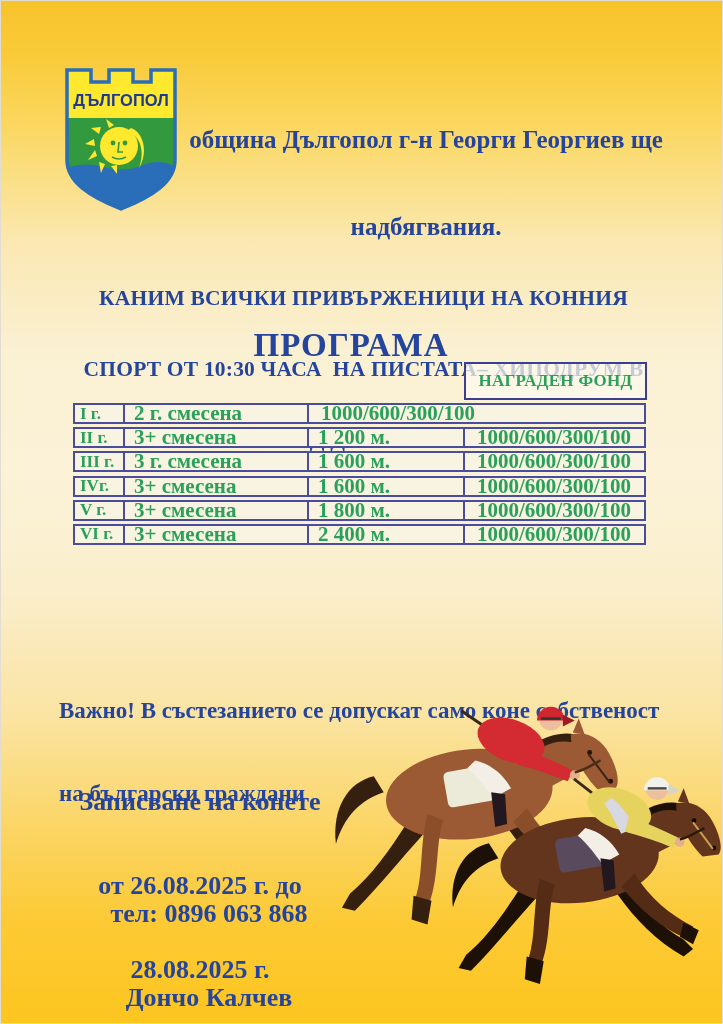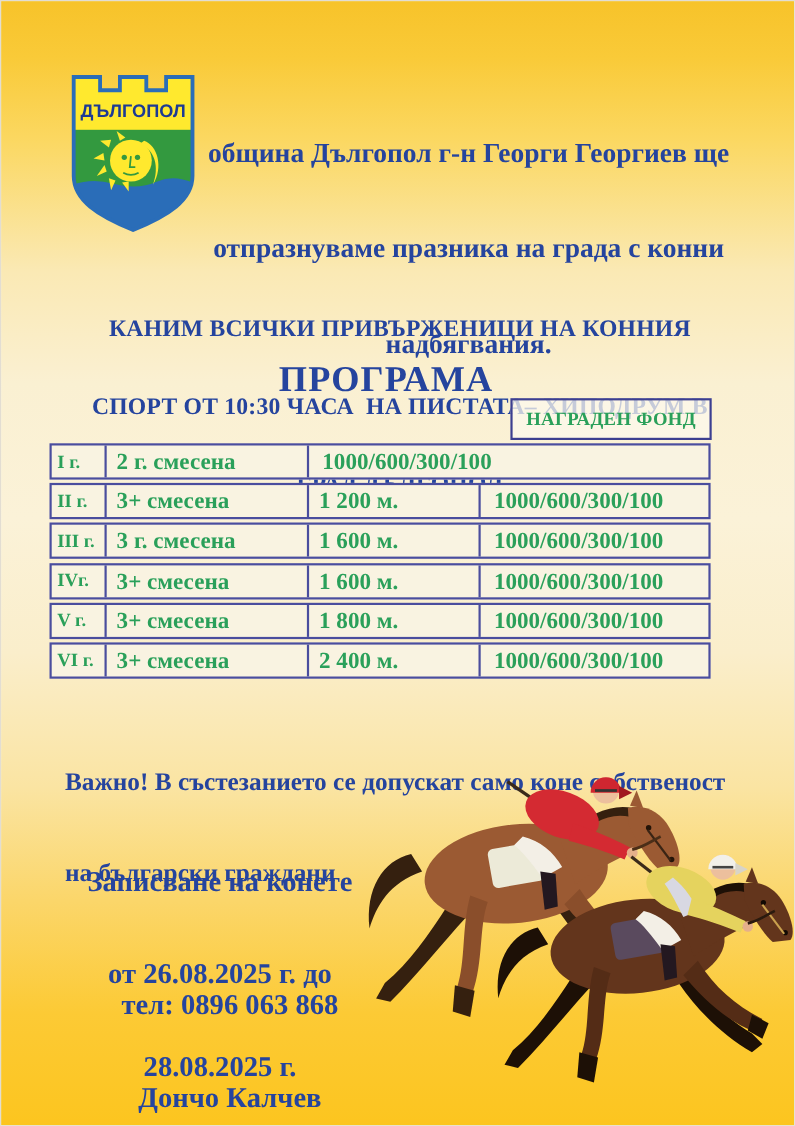--- a/index.html
+++ b/index.html
@@ -29,22 +29,22 @@
   .prize-box{
     position:absolute;left:447px;top:361px;width:183px;height:38px;
     border:2px solid #3c3f90;background:rgba(252,248,236,.75);
     display:flex;align-items:center;justify-content:center;
     color:#2aa05a;font-size:17px;letter-spacing:.3px;box-sizing:border-box;margin-left:16px;
   }
 
   
   .schedule{position:absolute;left:44px;top:402px;width:601px;}
   .srow{
-    display:flex;height:33px;margin-bottom:3.2px;
-    border:2px solid #4a4d9e;background:#f9f3e1;box-sizing:border-box;
+    display:flex;height:21px;margin-bottom:3.2px;
+    border:2px solid #4a4d9e;background:#f9f3e1;box-sizing:border-box;margin-left:28px;
   }
   .scell{
     display:flex;align-items:center;box-sizing:border-box;
     color:#2aa05a;font-size:21px;padding-left:9px;
     border-right:2px solid #4a4d9e;overflow:hidden;
   }
   .c-race{width:50px;font-size:17px;padding-left:5px;}
   .c-cat{width:184px;}
   .c-dist{width:156px;}
   .c-prize{flex:1;border-right:none;padding-left:12px;}
@@ -88,21 +88,20 @@
         <path d="M58,78 L57,88 L62,88" stroke="#33993f" stroke-width="1.6" fill="none"></path>
         <path d="M51,93 Q58,97 65,93" stroke="#33993f" stroke-width="1.6" fill="none"></path>
       </g>
     </g>
     <path d="M6,6 L30,6 L30,18 L48,18 L48,6 L72,6 L72,18 L90,18 L90,6 L114,6 L114,96 C114,118 92,132 60,145 C28,132 6,118 6,96 Z" fill="none" stroke="#2a6db8" stroke-width="3.5"></path>
     <text x="60" y="42" text-anchor="middle" font-family="Liberation Sans, sans-serif" font-size="16.5" font-weight="bold" fill="#1c3a94">ДЪЛГОПОЛ</text>
   </svg>
 
   <div class="txt blue center header-block">
     <div>община Дългопол г-н Георги Георгиев ще</div>
-    <div>отпразнуваме празника на града с конни</div>
     <div>надбягвания.</div>
   </div>
 
   <div class="txt blue center invite-block">
     <div>КАНИМ ВСИЧКИ ПРИВЪРЖЕНИЦИ НА КОННИЯ</div>
     <div>СПОРТ ОТ 10:30 ЧАСА  НА ПИСТАТА– ХИПОДРУМ В</div>
     <div>ГРАД ДЪЛГОПОЛ</div>
   </div>
 
   <div class="txt blue center program-title">ПРОГРАМА</div>

